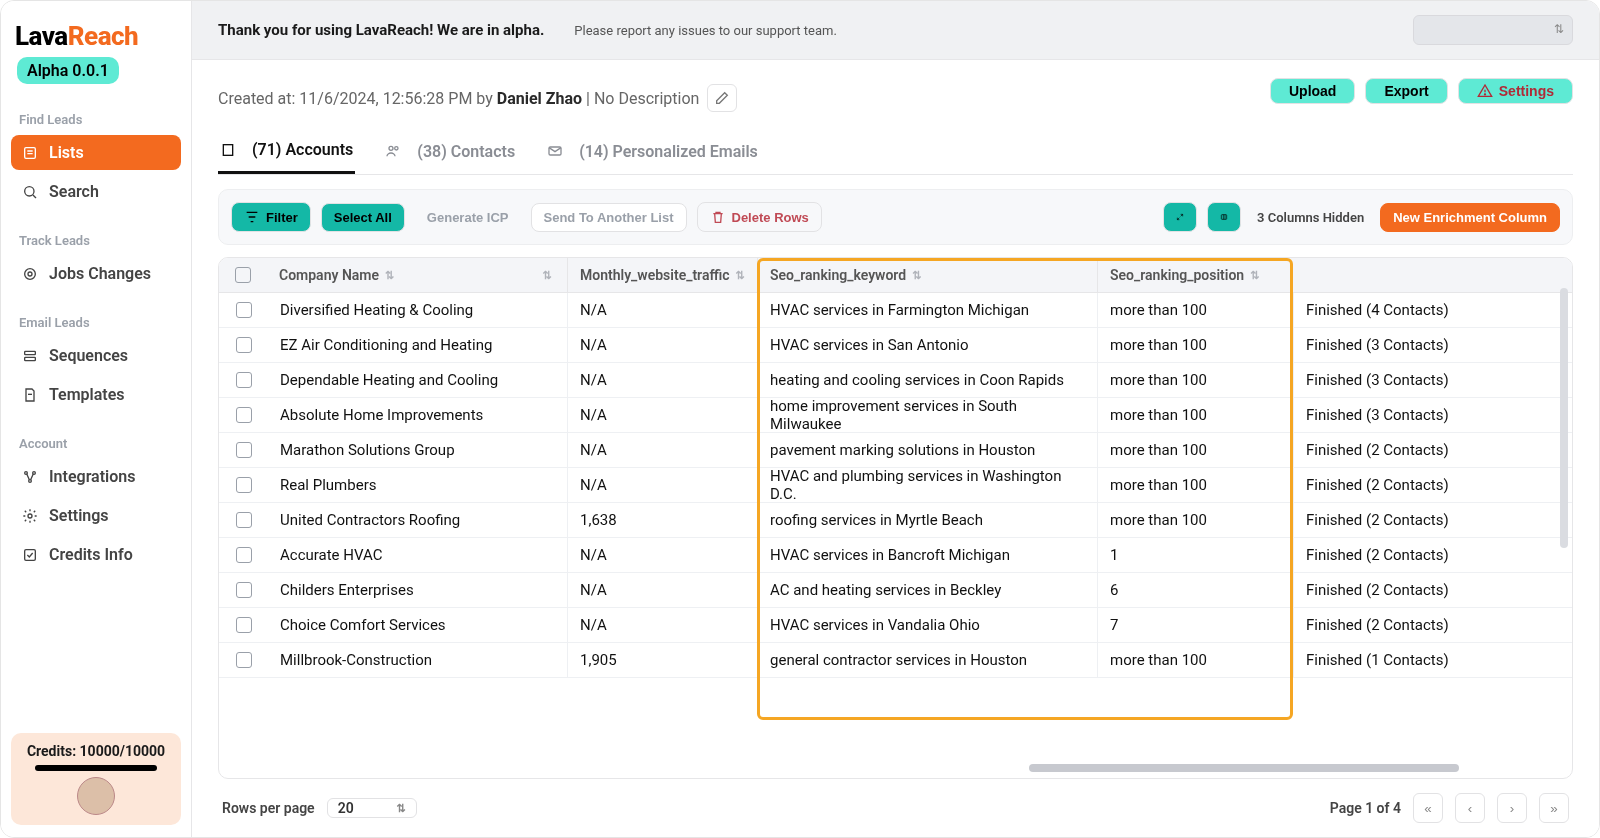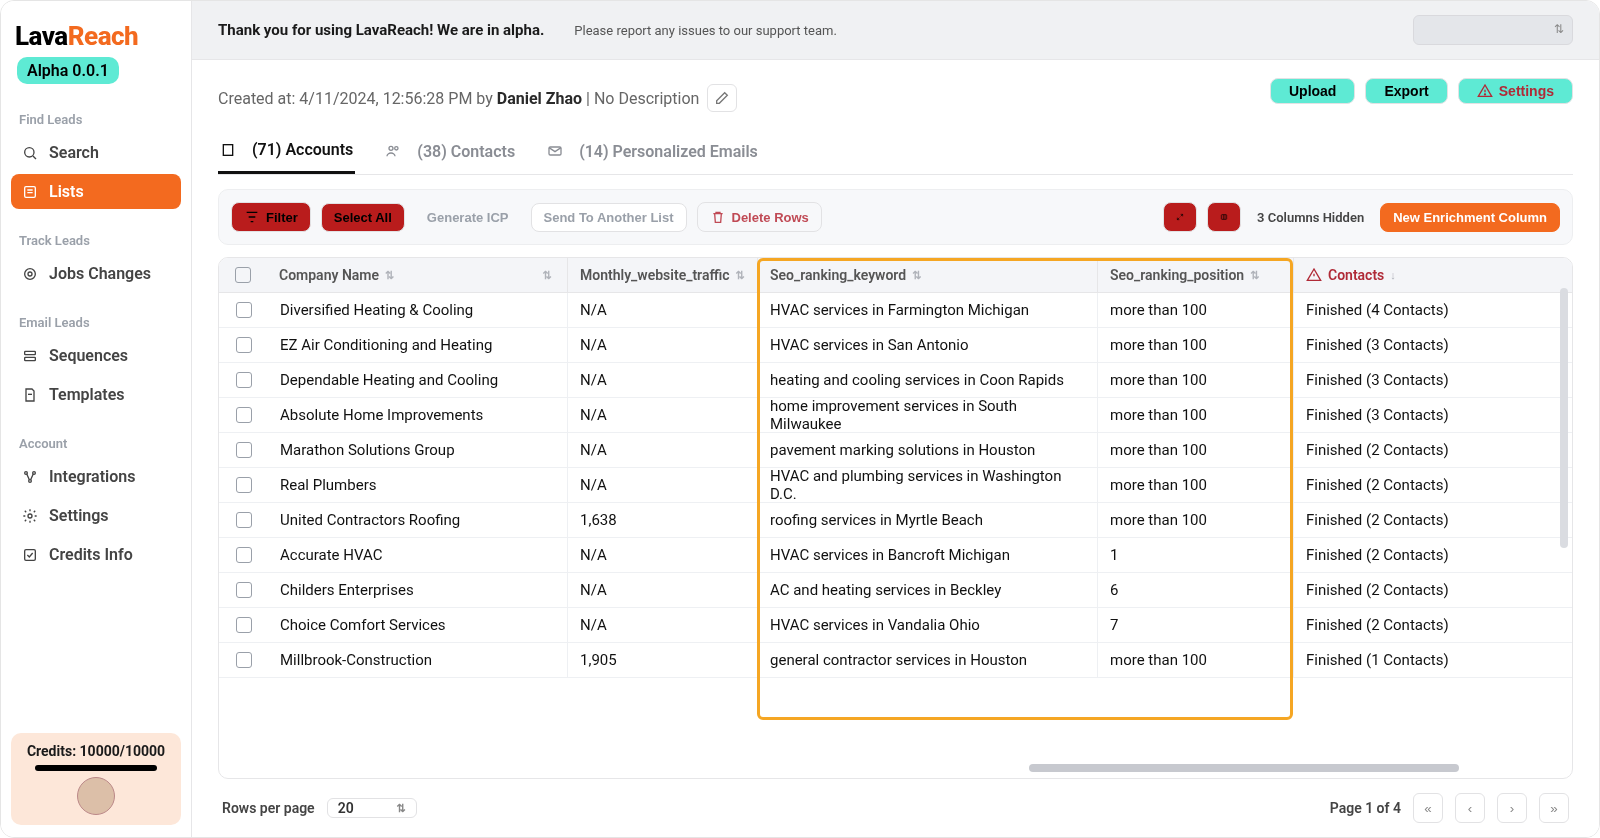--- a/index.html
+++ b/index.html
@@ -135,21 +135,21 @@
   }
   .tab { display:flex; gap:16px; align-items:center; padding:10px 2px 12px; color:#8a8d94; cursor:pointer; }
   .tab.active { color:#111; border-bottom:3px solid #111; }
 
   .toolbar {
     background:#f7f8fa; margin-top:14px; border-radius:10px; padding:12px;
     display:flex; gap:10px; align-items:center;
     border:1px solid #edeef0;
   }
   .tool-btn {
-    border:1px solid #e2e2e4; background:#b91c1c; padding:6px 12px; border-radius:8px;
+    border:1px solid #e2e2e4; background:#14b8a6; padding:6px 12px; border-radius:8px;
     font-weight:600; cursor:pointer; font-size:13px; display:flex; gap:6px; align-items:center;
   }
   .tool-btn.ghost { color:#9aa0a9; background:transparent; border:none; }
   .tool-btn.danger-ghost { color:#c04a55; background:transparent; border:1px solid #e2e2e4; }
   .toolbar .spacer { flex:1; }
   .tool-btn.primary { background:#f36a1f; color:#fff; border-color:#f36a1f; }
   .small-icon-btn { width:34px; height:30px; justify-content:center; }
   .hidden-cols { color:#444; font-weight:600; font-size:13px; padding:0 6px; }
 
   
@@ -232,39 +232,39 @@
 <div class="sidebar">
   <div class="logo-wrap">
     <span class="logo">
       <span class="lava">Lava</span><span class="reach">Reach</span>
     </span>
     <div class="alpha-badge">Alpha 0.0.1</div>
   </div>
 
   <div class="nav-section-title">Find Leads</div>
 
-  <div class="nav-item">
-    <span class="icon">
-      <svg viewBox="0 0 24 24" fill="none" stroke="currentColor" stroke-width="2">
-          <circle cx="11" cy="11" r="7"></circle>
-          <line x1="16.5" y1="16.5" x2="21" y2="21"></line>
-        </svg>
-    </span>
-    <span>Search</span>
-  </div>
-
   <div class="nav-item active">
     <span class="icon">
       <svg viewBox="0 0 24 24" fill="none" stroke="currentColor" stroke-width="2">
           <rect x="4" y="4" width="16" height="16" rx="2"></rect>
           <line x1="8" y1="9" x2="16" y2="9"></line>
           <line x1="8" y1="13" x2="16" y2="13"></line>
         </svg>
     </span>
     <span>Lists</span>
+  </div>
+
+  <div class="nav-item">
+    <span class="icon">
+      <svg viewBox="0 0 24 24" fill="none" stroke="currentColor" stroke-width="2">
+          <circle cx="11" cy="11" r="7"></circle>
+          <line x1="16.5" y1="16.5" x2="21" y2="21"></line>
+        </svg>
+    </span>
+    <span>Search</span>
   </div>
 
   <div class="nav-section-title">Track Leads</div>
 
   <div class="nav-item">
     <span class="icon">
       <svg viewBox="0 0 24 24" fill="none" stroke="currentColor" stroke-width="2">
           <circle cx="12" cy="12" r="8"></circle>
           <circle cx="12" cy="12" r="3"></circle>
         </svg>
@@ -342,21 +342,21 @@
     <span class="strong">Thank you for using LavaReach! We are in alpha.</span>
     <span class="sub">Please report any issues to our support team.</span>
     <div class="banner-select"></div>
   </div>
 
   <div class="content">
     <div class="page-header">
       <div class="page-heading">
         <div class="subtitle">
           <span>
-            <span>Created at: 4/11/2024, 12:56:28 PM by </span><b>Daniel Zhao</b><span> | </span><span>No Description</span>
+            <span>Created at: 11/6/2024, 12:56:28 PM by </span><b>Daniel Zhao</b><span> | </span><span>No Description</span>
           </span>
           <div class="icon-btn">
             <svg viewBox="0 0 24 24" fill="none" stroke="currentColor" stroke-width="2">
                 <path d="M4 20h4L20 8l-4-4L4 16z"></path>
               </svg>
           </div>
         </div>
       </div>
       <div class="header-actions">
         <button class="btn">Upload</button>
@@ -448,28 +448,20 @@
           <span class="sort-icon">⇅</span>
         </div>
         <div class="cell col-keyword">
           <span>Seo_ranking_keyword</span>
           <span class="sort-icon">⇅</span>
         </div>
         <div class="cell col-position">
           <span>Seo_ranking_position</span>
           <span class="sort-icon">⇅</span>
         </div>
-        <div class="cell col-contacts">
-          <svg viewBox="0 0 24 24" fill="none" stroke="#b02a37" stroke-width="2" class="warn-icon">
-              <path d="M12 3 2 20h20z"></path>
-              <line x1="12" y1="10" x2="12" y2="14"></line>
-            </svg>
-          <span>Contacts</span>
-          <span class="sort-icon">↓</span>
-        </div>
       </div>
 
       <div class="tbody" id="tbody">
           <div class="row">
     <div class="cell col-check">
               <span class="checkbox"></span>
             </div>
     <div class="cell col-name">Diversified Heating &amp; Cooling</div>
     <div class="cell col-blank"></div>
     <div class="cell col-traffic">N/A</div>

